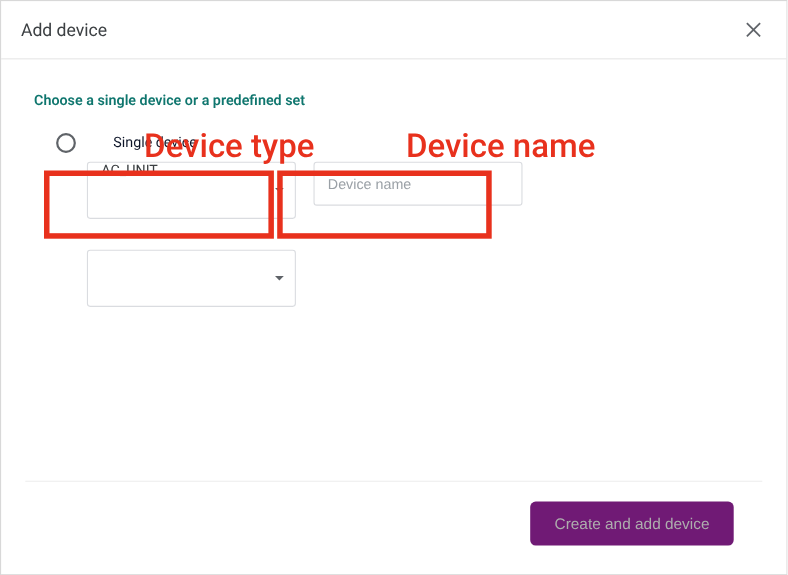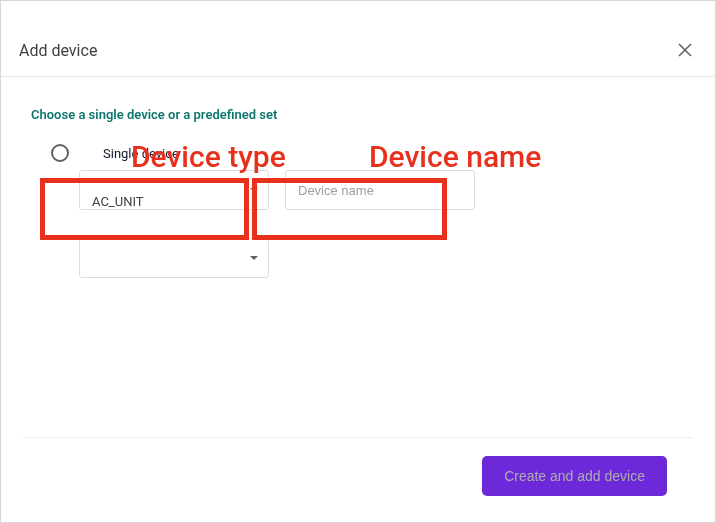--- a/index.html
+++ b/index.html
@@ -21,21 +21,20 @@
       position: relative;
       display: flex;
       flex-direction: column;
     }
     .header {
       display: flex;
       align-items: center;
       justify-content: space-between;
       padding: 14px 18px;
       border-bottom: 1px solid #e6e6e6;
-      margin-top: 23px;
     }
     .title {
       font-size: 16px;
       font-weight: 400;
       color: #3c4043;
     }
     .close-btn {
       width: 24px;
       height: 24px;
       display: flex;
@@ -85,29 +84,29 @@
       padding-left: 48px;
       margin-top: 8px;
       margin-bottom: 28px;
     }
     .select-wrap {
       position: relative;
       width: 190px;
     }
     .select {
       width: 100%;
-      height: 40px;
+      height: 52px;
       border: 1px solid #dadce0;
       border-radius: 3px;
       padding: 0 33px 0 12px;
       font-size: 13px;
       color: #3c4043;
       background: #fff;
       display: flex;
-      align-items: flex-end;
+      align-items: flex-start;
       cursor: pointer;
       position: relative;
     }
     .caret-down {
       position: absolute;
       right: 10px;
       top: 50%;
       transform: translateY(-50%);
       width: 0;
       height: 0;
@@ -130,21 +129,21 @@
       color: #9aa0a6;
     }
     .footer {
       padding: 18px 26px 26px 26px;
       display: flex;
       justify-content: flex-end;
       border-top: 1px solid #eee;
       margin: 0 22px;
     }
     .submit-btn {
-      background: #6d28d9;
+      background: #701a75;
       color: #adadad;
       border: none;
       border-radius: 5px;
       padding: 12px 22px;
       font-size: 14px;
       cursor: default;
     }
 
     
     .anno-box1 {

